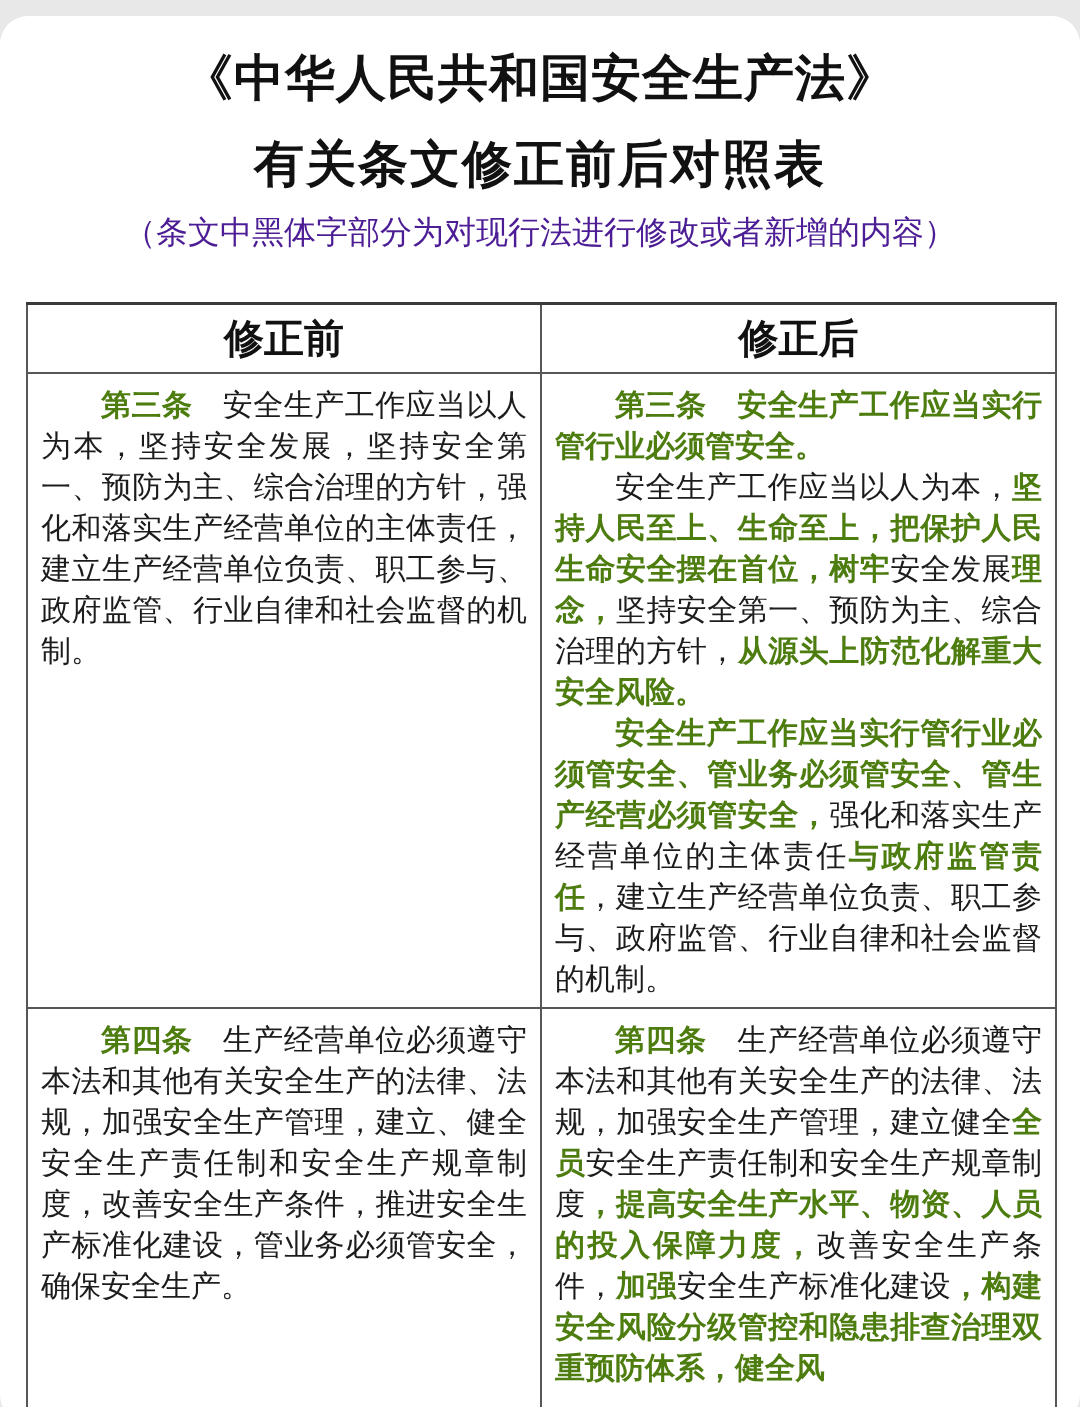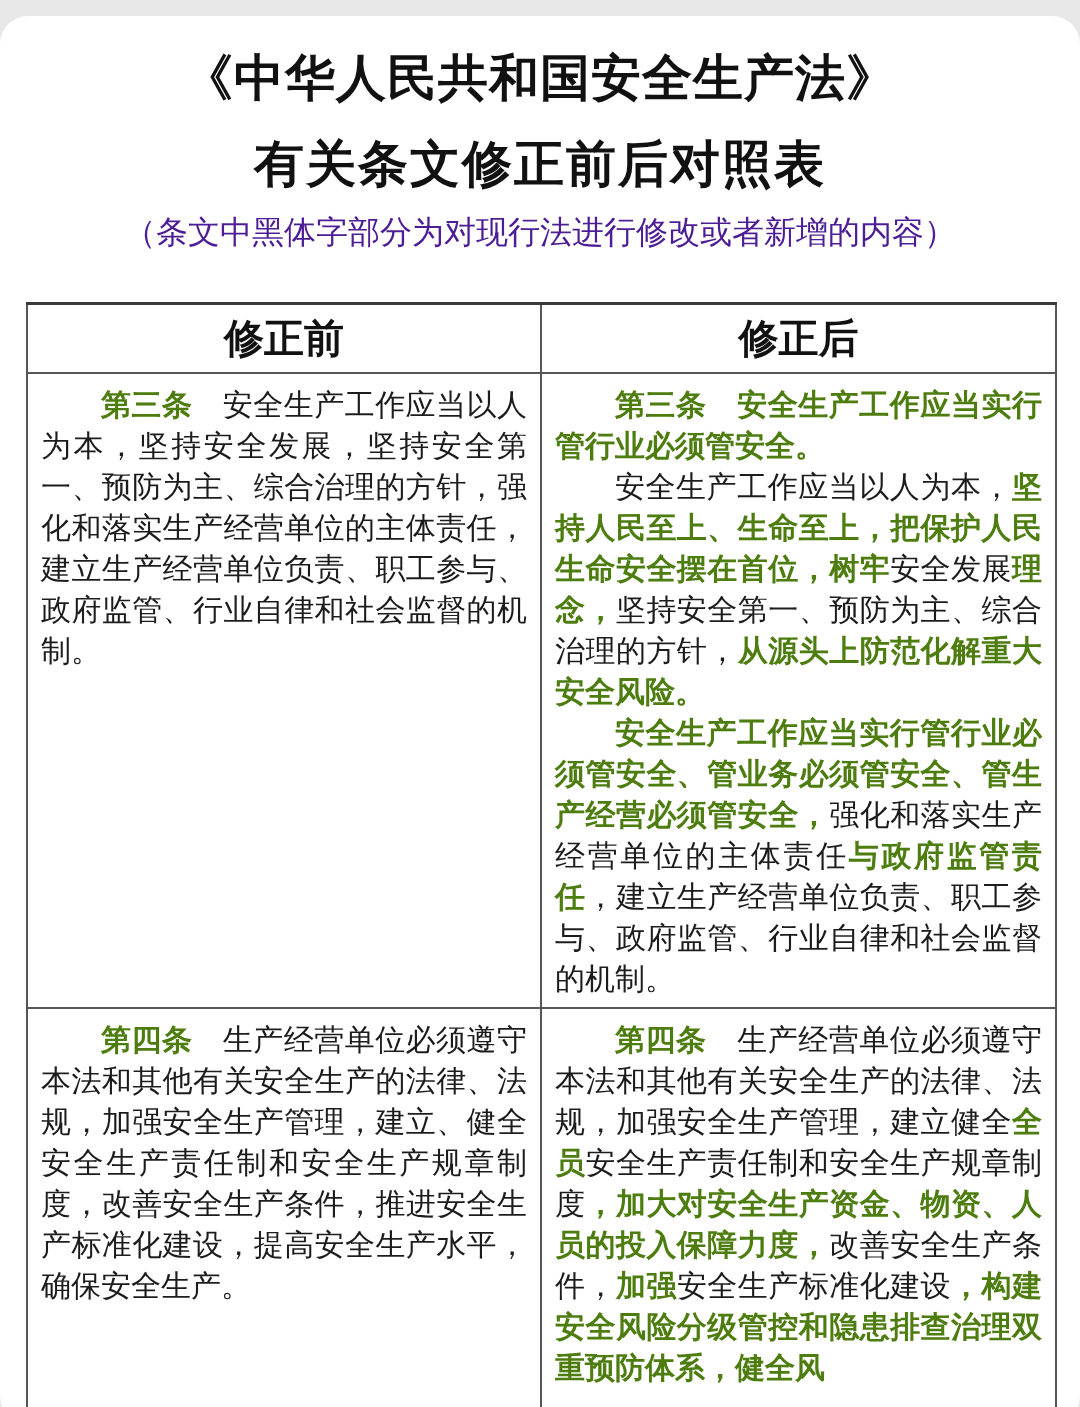--- a/index.html
+++ b/index.html
@@ -80,21 +80,21 @@
         </div>
       <div class="cell col-after td td-after last">
           <p class="para"><span class="b">第三条　安全生产工作应当实行管行业必须管安全。</span></p>
           <p class="para"><span class="n">安全生产工作应当以人为本，</span><span class="b">坚持人民至上、生命至上，把保护人民生命安全摆在首位，树牢</span><span class="n">安全发展</span><span class="b">理念，</span><span class="n">坚持安全第一、预防为主、综合治理的方针，</span><span class="b">从源头上防范化解重大安全风险。</span></p>
           <p class="para"><span class="b">安全生产工作应当实行管行业必须管安全、管业务必须管安全、管生产经营必须管安全，</span><span class="n">强化和落实生产经营单位的主体责任</span><span class="b">与政府监管责任</span><span class="n">，建立生产经营单位负责、职工参与、政府监管、行业自律和社会监督的机制。</span></p>
         </div>
     </div>
 
     <div class="trow row-4">
       <div class="cell col-before td td-before">
-          <p class="para"><span class="b">第四条</span><span class="n">　生产经营单位必须遵守本法和其他有关安全生产的法律、法规，加强安全生产管理，建立、健全安全生产责任制和安全生产规章制度，改善安全生产条件，推进安全生产标准化建设，提高安全生产水平，确保安全生产。</span></p>
+          <p class="para"><span class="b">第四条</span><span class="n">　生产经营单位必须遵守本法和其他有关安全生产的法律、法规，加强安全生产管理，建立、健全安全生产责任制和安全生产规章制度，改善安全生产条件，推进安全生产标准化建设，管业务必须管安全，确保安全生产。</span></p>
         </div>
       <div class="cell col-after td td-after last">
-          <p class="para"><span class="b">第四条</span><span class="n">　生产经营单位必须遵守本法和其他有关安全生产的法律、法规，加强安全生产管理，建立健全</span><span class="b">全员</span><span class="n">安全生产责任制和安全生产规章制度</span><span class="b">，加大对安全生产资金、物资、人员的投入保障力度，</span><span class="n">改善安全生产条件，</span><span class="b">加强</span><span class="n">安全生产标准化建设</span><span class="b">，构建安全风险分级管控和隐患排查治理双重预防体系，健全风</span></p>
+          <p class="para"><span class="b">第四条</span><span class="n">　生产经营单位必须遵守本法和其他有关安全生产的法律、法规，加强安全生产管理，建立健全</span><span class="b">全员</span><span class="n">安全生产责任制和安全生产规章制度</span><span class="b">，提高安全生产水平、物资、人员的投入保障力度，</span><span class="n">改善安全生产条件，</span><span class="b">加强</span><span class="n">安全生产标准化建设</span><span class="b">，构建安全风险分级管控和隐患排查治理双重预防体系，健全风</span></p>
         </div>
     </div>
 
   </div>
 </div>
 
 </body></html>

